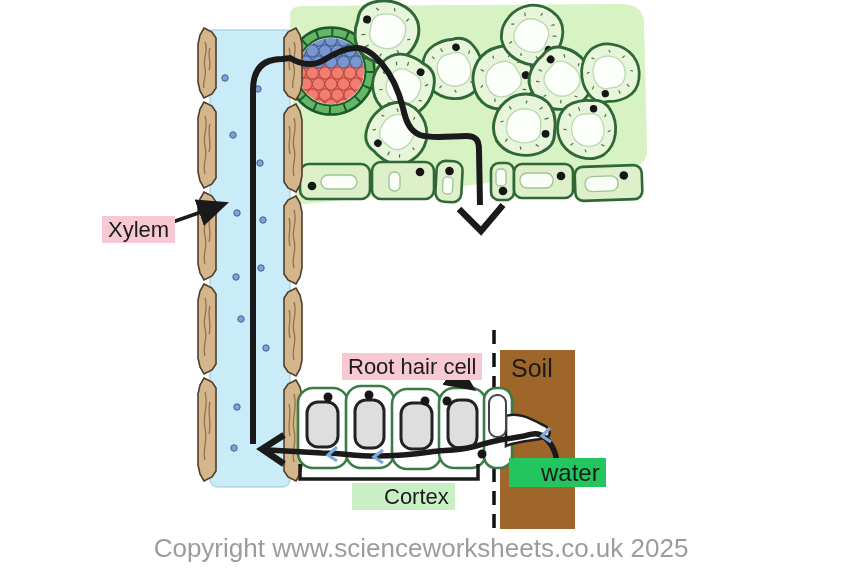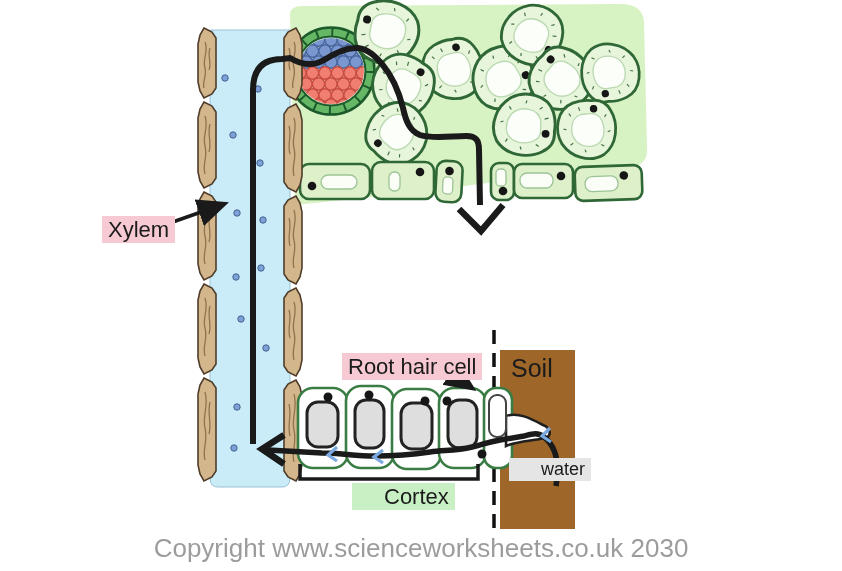--- a/index.html
+++ b/index.html
@@ -8,21 +8,21 @@
     font-family:"Liberation Sans", sans-serif;
   }
   .stage svg{position:absolute;left:0;top:0;}
   .label{
     position:absolute;white-space:nowrap;color:#1b1b1b;
     font-family:"Liberation Sans", sans-serif;
     padding:2px 6px;line-height:1.05;
   }
   .label-pink{background:#f6c9d3;font-size:22px;}
   .label-green{background:#c9f0c5;font-size:22px;padding-left:32px;}
-  .label-blue{background:#e5e5e5;font-size:18px;padding-left:32px;}
+  .label-blue{background:#22c55e;font-size:24px;padding-left:32px;}
   .label-plain{background:transparent;font-size:25px;}
   .copyright{
     position:absolute;left:0;top:533px;width:842px;text-align:center;
     color:#9c9c9c;font-size:26px;font-family:"Liberation Sans", sans-serif;
   }
 </style>
 </head>
 <body>
 
 <div class="stage">
@@ -267,15 +267,15 @@
 <div class="label label-pink" style="left:102px;top:216px;">Xylem</div>
 
 <div class="label label-pink" style="left:342px;top:345px;margin-top:8px;">Root hair cell</div>
 
 <div class="label label-plain" style="left:505px;top:353px;">Soil</div>
 
 <div class="label label-blue" style="left:509px;top:458px;">water</div>
 
 <div class="label label-green" style="left:352px;top:483px;">Cortex</div>
 
-<div class="copyright">Copyright www.scienceworksheets.co.uk 2030</div>
+<div class="copyright">Copyright www.scienceworksheets.co.uk 2025</div>
 
 </div>
 
 </body></html>

